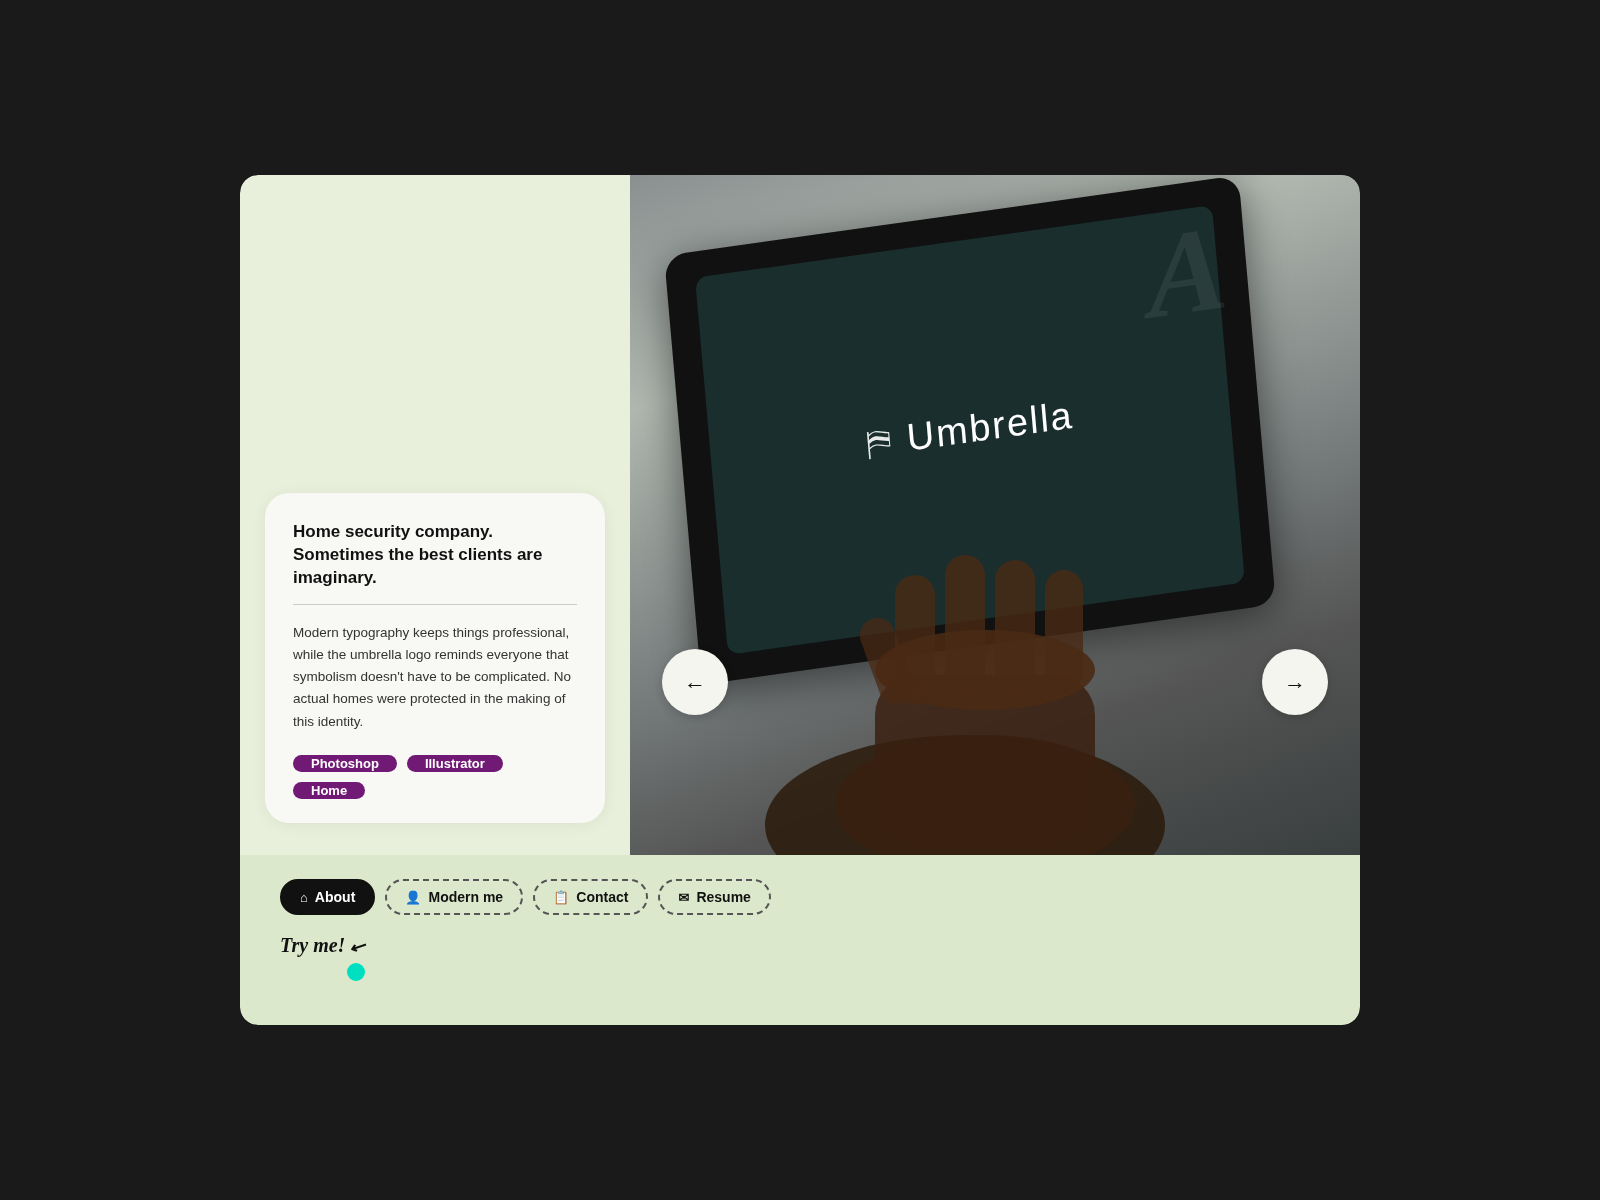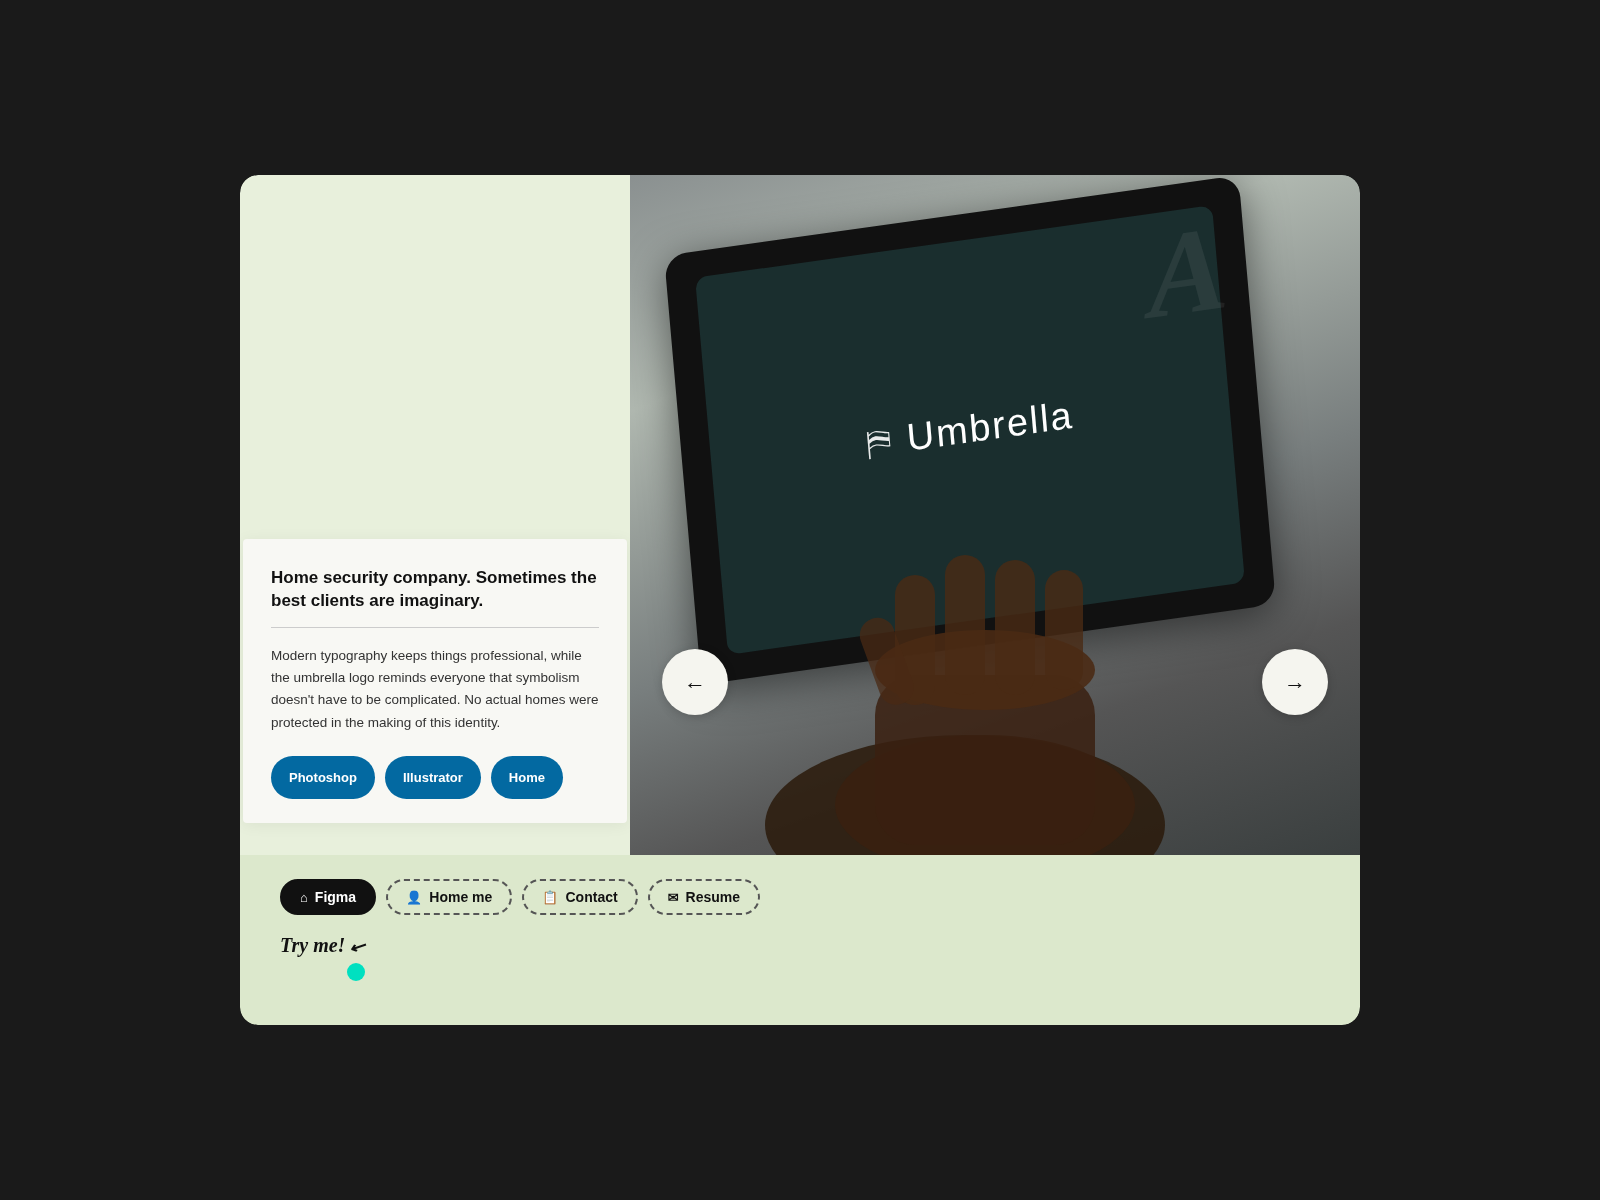--- a/index.html
+++ b/index.html
@@ -32,23 +32,23 @@
       background: #e8f0dc;
       display: flex;
       flex-direction: column;
       align-items: center;
       justify-content: flex-end;
       padding-bottom: 32px;
       position: relative;
     }
     .info-card {
       background: #f8f8f4;
-      border-radius: 4px;
+      border-radius: 24px;
       padding: 28px 28px 24px 28px;
-      width: 384px;
+      width: 340px;
       box-shadow: 0 2px 16px rgba(0,0,0,0.06);
     }
     .info-card-title {
       font-size: 17px;
       font-weight: 800;
       color: #111;
       line-height: 1.35;
       margin-bottom: 14px;
     }
     .info-card-divider {
@@ -62,24 +62,24 @@
       line-height: 1.65;
       margin-bottom: 22px;
       margin-top: 17px;
     }
     .tags-row {
       display: flex;
       gap: 10px;
       flex-wrap: wrap;
     }
     .tag {
-      background: #0369a1;
+      background: #701a75;
       color: #fff;
       border-radius: 50px;
-      padding: 14px 18px;
+      padding: 1px 18px;
       font-size: 13px;
       font-weight: 600;
       cursor: default;
     }
     
     .right-panel {
       flex: 1;
       position: relative;
       background: #3a4040;
       overflow: hidden;
@@ -327,25 +327,25 @@
         </button>
       </div>
     </div>
   </div>
 
   <div class="bottom-section">
 
     <nav class="nav-bar">
       <div class="nav-item active">
         <span class="nav-icon">⌂</span>
-        <span>Figma</span>
+        <span>About</span>
       </div>
       <div class="nav-item dashed">
         <span class="nav-icon">👤</span>
-        <span>Home me</span>
+        <span>Modern me</span>
       </div>
       <div class="nav-item dashed">
         <span class="nav-icon">📋</span>
         <span>Contact</span>
       </div>
       <div class="nav-item dashed">
         <span class="nav-icon">✉</span>
         <span>Resume</span>
       </div>
     </nav>

